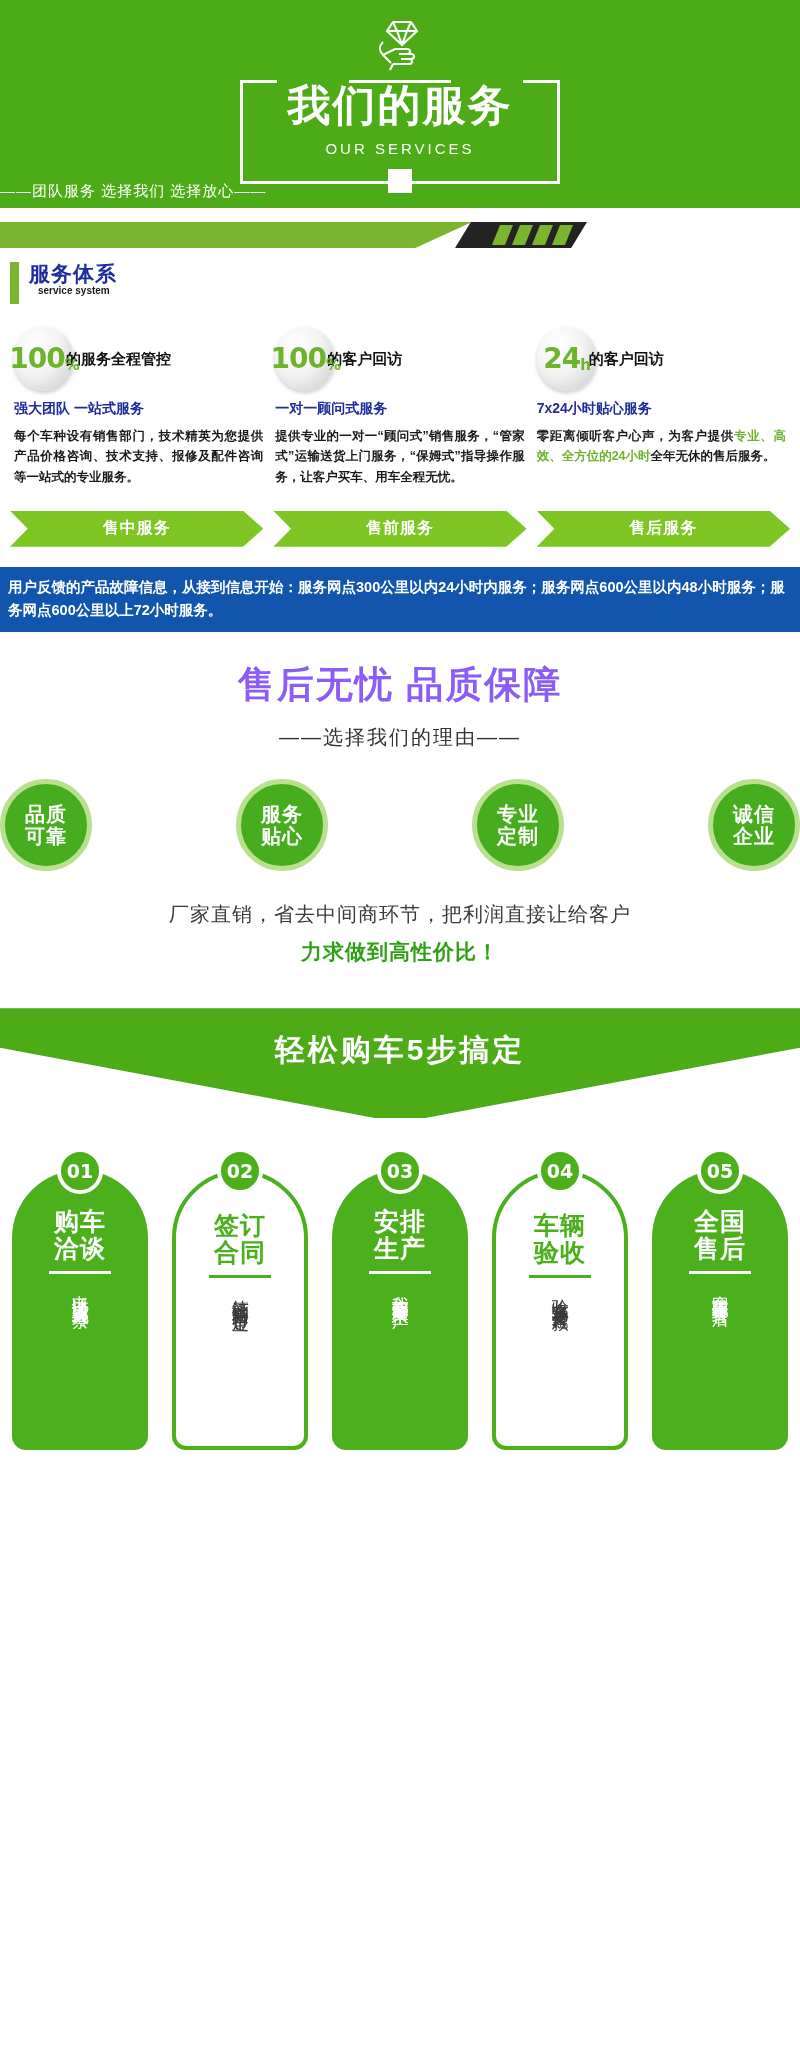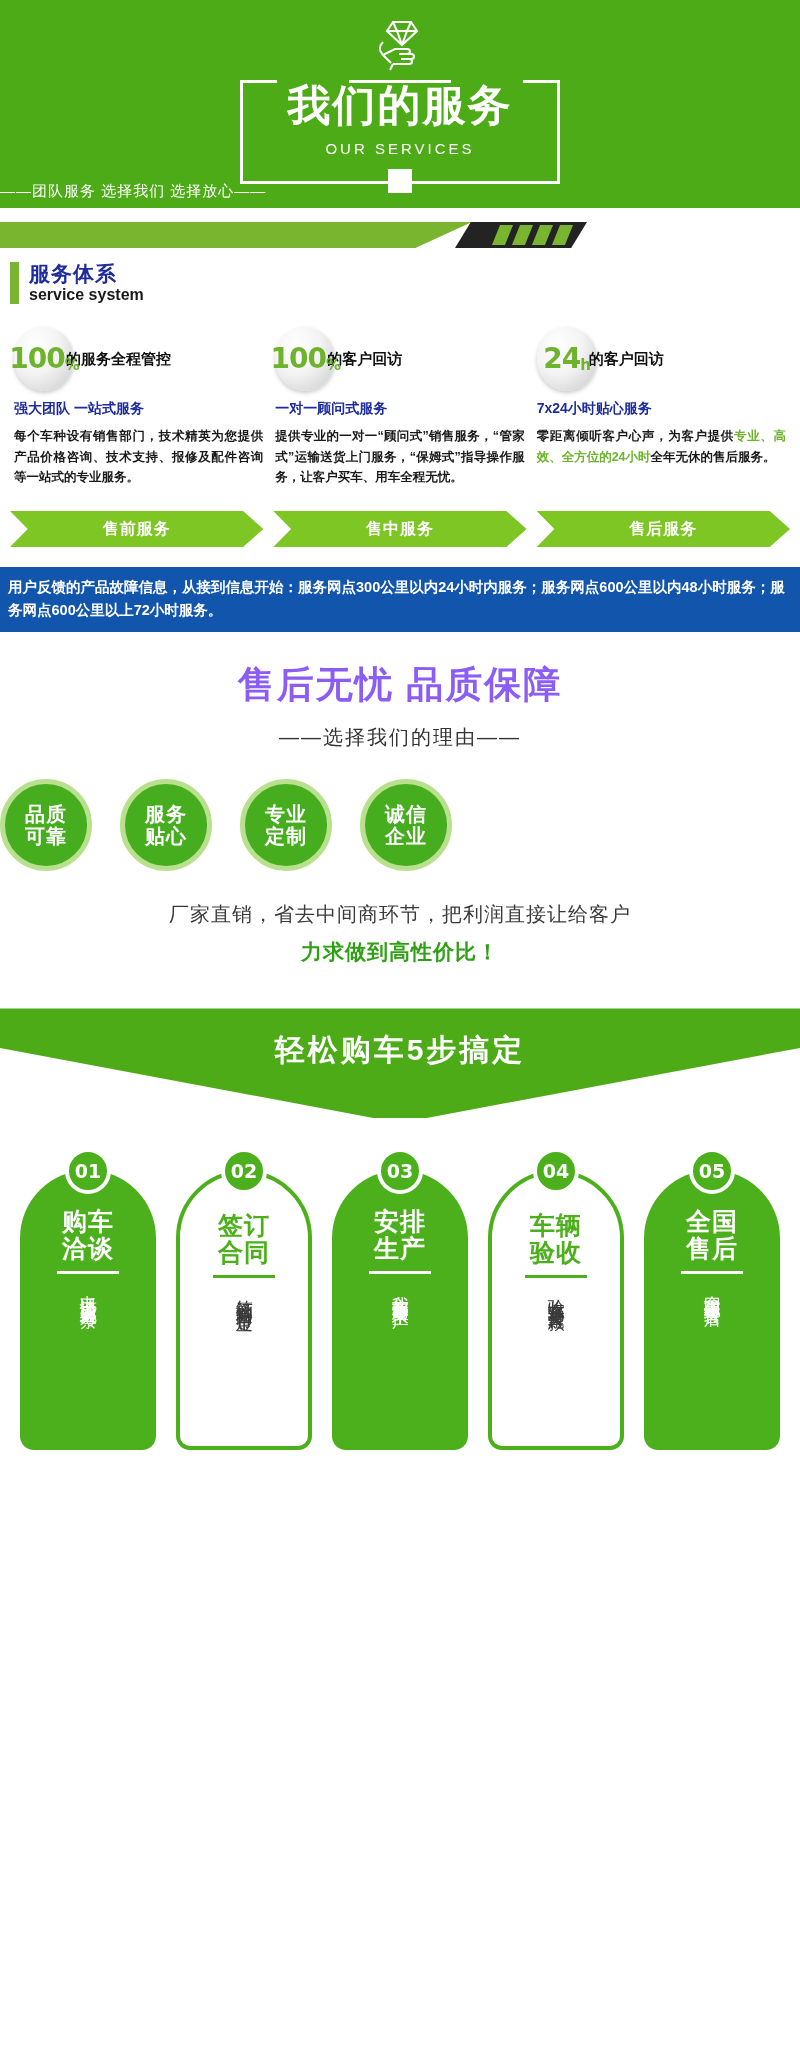--- a/index.html
+++ b/index.html
@@ -96,21 +96,21 @@
   .sec-title-wrap {
     display: flex; align-items: flex-start;
     padding: 4px 0 0 10px;
   }
   .sec-bar { width: 9px; height: 42px; background: #7ab530; margin-right: 10px; }
   .sec-title-cn {
     font-size: 21px; font-weight: bold; color: #1f2d9c; line-height: 1.1;
     letter-spacing: 1px;
   }
   .sec-title-en {
-    font-size: 16px; font-weight: bold; color: #1a1a1a; line-height: 1.2;
+    font-size: 10px; font-weight: bold; color: #1a1a1a; line-height: 1.2; margin-left: 9px;
   }
 
   
   .cols { display: flex; padding: 18px 8px 0 8px; }
   .col { width: 264px; padding: 0 6px; }
   .col-head { display: flex; align-items: center; height: 74px; }
   .badge {
     width: 60px; height: 64px; border-radius: 50%;
     background: radial-gradient(ellipse at 35% 28%, #ffffff 0%, #f3f3f3 45%, #d9d9d9 78%, #c3c3c3 100%);
     box-shadow: 0 2px 4px rgba(0,0,0,0.22);
@@ -159,21 +159,21 @@
   }
 
   
   .reasons { padding-top: 28px; text-align: center; }
   .reasons-h1 {
     font-size: 37px; font-weight: bold; color: #8b5cf6; letter-spacing: 2px;
   }
   .reasons-h2 {
     font-size: 20px; color: #333333; margin-top: 14px; letter-spacing: 2px; text-align: center;
   }
-  .circles { display: flex; justify-content: flex-start; gap: 28px; margin-top: 28px; }
+  .circles { display: flex; justify-content: space-between; gap: 28px; margin-top: 28px; }
   .circ {
     width: 92px; height: 92px; border-radius: 50%;
     background: #46ad1e;
     border: 5px solid #b9e08e;
     display: flex; flex-direction: column; align-items: center; justify-content: center;
     color: #ffffff; font-size: 20px; font-weight: bold; line-height: 1.12;
     letter-spacing: 1px;
   }
   .promo1 {
     margin-top: 30px; text-align: center;
@@ -190,21 +190,21 @@
     position: absolute; inset: 0;
     background: #4cab16;
     clip-path: polygon(0 0, 100% 0, 100% 36%, 53% 100%, 47% 100%, 0 36%);
   }
   .steps-banner-txt {
     position: absolute; top: 22px; left: 0; right: 0; text-align: center;
     font-size: 30px; font-weight: bold; color: #ffffff; letter-spacing: 3px;
   }
 
   
-  .steps { display: flex; justify-content: center; gap: 20px; padding: 30px 12px 0 12px; }
+  .steps { display: flex; justify-content: space-between; gap: 20px; padding: 30px 12px 0 12px; }
   .step { width: 136px; position: relative; padding-top: 22px; }
   .step-pill {
     border-radius: 68px 68px 14px 14px;
     height: 280px;
     display: flex; flex-direction: column; align-items: center;
     padding-top: 38px;
   }
   .step-pill.solid { background: #4cb01c; }
   .step-pill.hollow { background: #ffffff; border: 4px solid #4cb01c; }
   .step-num {
@@ -313,22 +313,22 @@
         <div class="col-head-txt">的客户回访</div>
       </div>
       <div class="col-sub">7x24小时贴心服务</div>
       <div class="col-body">
         <span>零距离倾听客户心声，为客户提供</span><span class="hl">专业、高效、全方位的24小时</span><span>全年无休的售后服务。</span>
       </div>
     </div>
   </div>
 
   <div class="arrows">
+    <div class="arrow">售中服务</div>
     <div class="arrow">售前服务</div>
-    <div class="arrow">售中服务</div>
     <div class="arrow">售后服务</div>
   </div>
 
   <div class="blue-band">用户反馈的产品故障信息，从接到信息开始：服务网点300公里以内24小时内服务；服务网点600公里以内48小时服务；服务网点600公里以上72小时服务。</div>
 
   <div class="reasons">
     <div class="reasons-h1">售后无忧 品质保障</div>
     <div class="reasons-h2">——选择我们的理由——</div>
     <div class="circles">
       <div class="circ">

